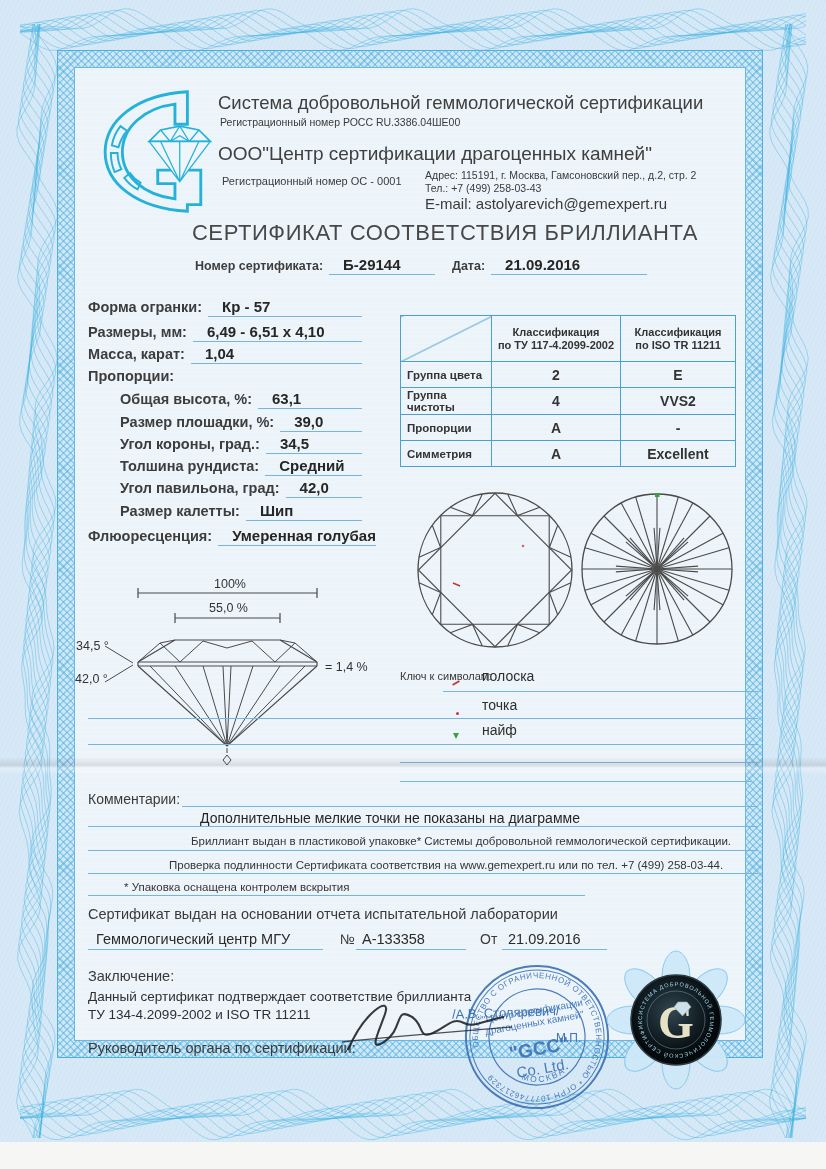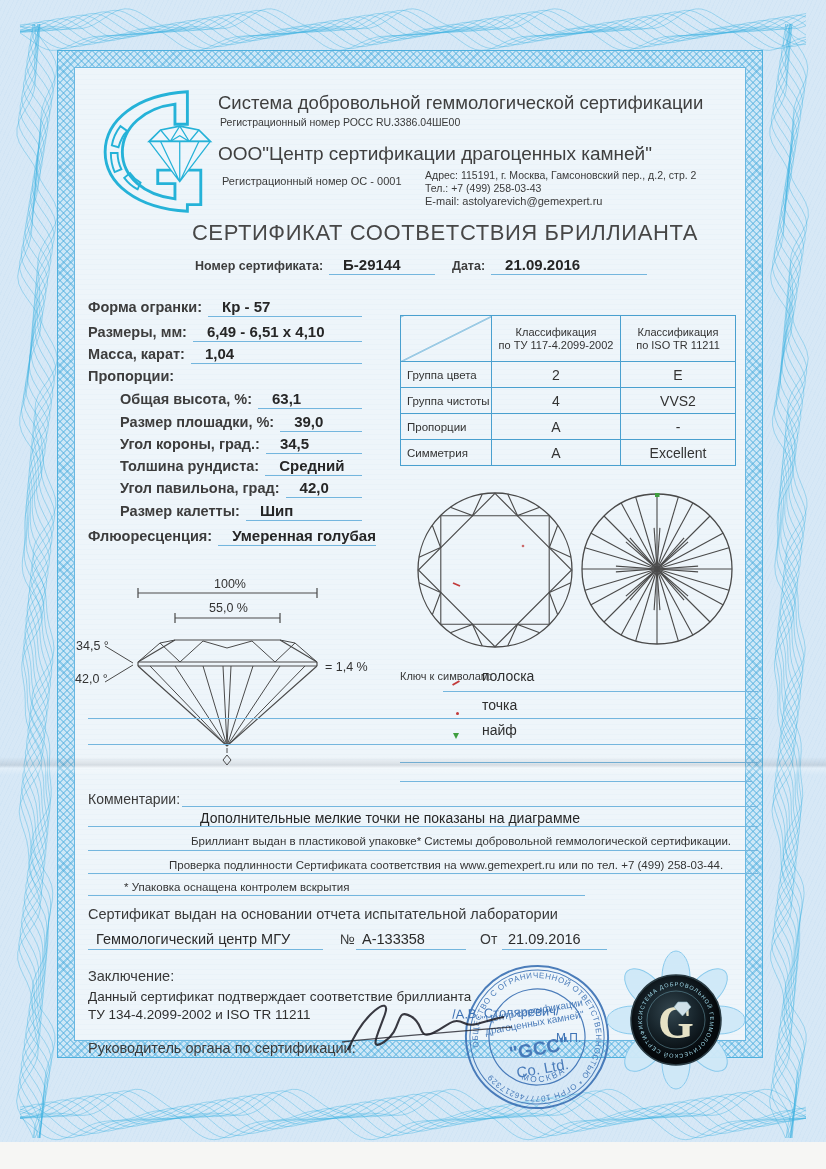--- a/index.html
+++ b/index.html
@@ -17,21 +17,21 @@
         background:#eef5fa;border:1px solid #6ab8e2;
         background-image:repeating-linear-gradient(0deg, rgba(160,200,230,.06) 0 1px, transparent 1px 5px);}
   .txt{position:absolute;white-space:nowrap;color:#3a3a3a;}
   .uline{position:absolute;height:0;border-bottom:1.4px solid #74b6de;}
   .row{position:absolute;display:flex;align-items:baseline;font-size:14.5px;font-weight:bold;}
   .row .lbl{white-space:nowrap;color:#3d3d3d;padding-right:6px;}
   .row .val{flex:1;border-bottom:1.4px solid #74b6de;padding:0 0 1px 14px;color:#262626;
             font-size:15px;white-space:nowrap;}
   .ctitle{position:absolute;text-align:center;color:#474747;font-size:22px;letter-spacing:.6px;font-weight:500;}
   table.cls{position:absolute;left:400px;top:315px;border-collapse:collapse;table-layout:fixed;}
-  table.cls td,table.cls th{border:1.3px solid #4aa0cf;color:#333;font-weight:400;}
+  table.cls td,table.cls th{border:1.3px solid #4aa0cf;color:#333;font-weight:700;}
   table.cls th{font-size:11px;line-height:13px;height:43px;}
   table.cls td{height:23px;}
   td.rname{font-size:11.5px;padding-left:6px;}
   td.rval{text-align:center;font-size:14px;color:#2e2e2e;}
   th.diag{background:linear-gradient(to bottom right, transparent 49.3%, #4aa0cf 49.3% 50.7%, transparent 50.7%);}
   .note{position:absolute;white-space:nowrap;font-size:11.5px;color:#343434;padding-left:19px;}
   .fold{position:absolute;left:0;width:826px;height:18px;pointer-events:none;
         background:linear-gradient(rgba(110,110,115,0) 0%, rgba(100,100,108,.16) 45%, rgba(255,255,255,.30) 62%, rgba(110,110,115,0) 100%);}
   .sym{position:absolute;}
 </style>
@@ -103,21 +103,21 @@
       <path d="M63,58 L127,58 M63,58 L95,100 L127,58 M75,58 L95,100 M115,58 L95,100 M95,58 L95,100 M75,46 L85,58 M95,42 L85,58 M95,42 L105,58 M115,46 L105,58 M85,58 L95,52 L105,58" fill="none" stroke="#25b2d8" stroke-width="1.3"></path>
     </g>
   </svg>
 
   <div class="txt" style="left:218px;top:92px;font-size:18.5px;color:#3f3f3f">Система добровольной геммологической сертификации</div>
   <div class="txt" style="left:220px;top:116px;font-size:10.5px">Регистрационный номер РОСС RU.3386.04ШЕ00</div>
   <div class="txt" style="left:218px;top:143px;font-size:19px;color:#3f3f3f">ООО"Центр сертификации драгоценных камней"</div>
   <div class="txt" style="left:222px;top:175px;font-size:11px">Регистрационный номер ОС - 0001</div>
   <div class="txt" style="left:425px;top:169px;font-size:10.5px">Адрес: 115191, г. Москва, Гамсоновский пер., д.2, стр. 2</div>
   <div class="txt" style="left:425px;top:182px;font-size:10.5px">Тел.: +7 (499) 258-03-43</div>
-  <div class="txt" style="left:425px;top:195px;font-size:11px">E-mail:  astolyarevich@gemexpert.ru</div>
+  <div class="txt" style="left:425px;top:195px;font-size:15px">E-mail:  astolyarevich@gemexpert.ru</div>
 
   <div class="ctitle" style="left:180px;top:220px;width:530px">СЕРТИФИКАТ СООТВЕТСТВИЯ БРИЛЛИАНТА</div>
 
   <div class="row" style="left:195px;top:256px;width:240px">
     <span class="lbl" style="font-size:12.5px">Номер сертификата:</span>
     <span class="val">Б-29144</span>
   </div>
   <div class="row" style="left:452px;top:256px;width:195px">
     <span class="lbl" style="font-size:12.5px">Дата:</span>
     <span class="val">21.09.2016</span>

